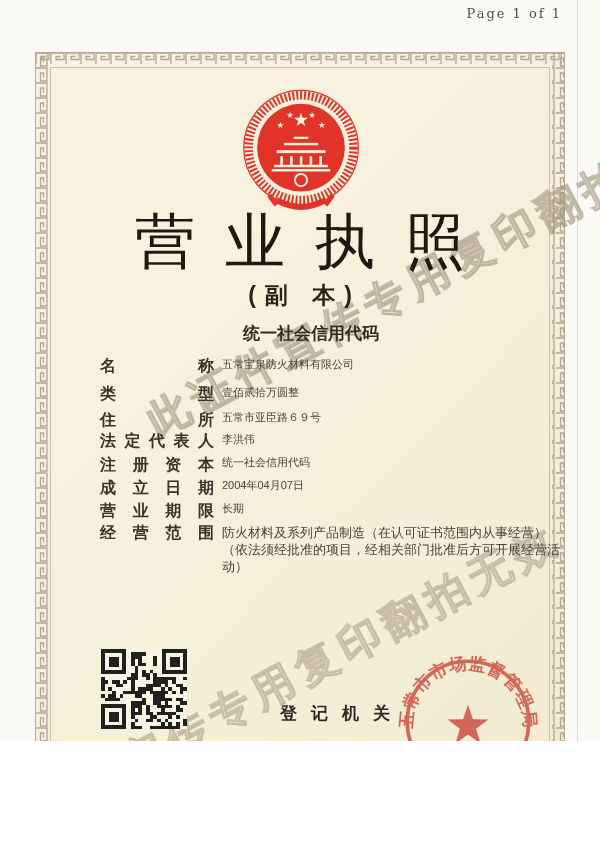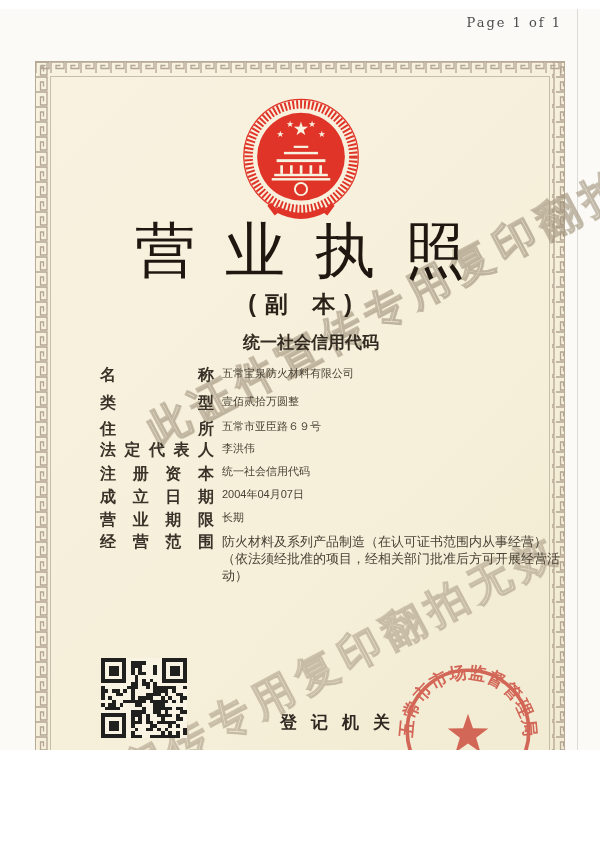--- a/index.html
+++ b/index.html
@@ -1,17 +1,17 @@
 <!DOCTYPE html>
 <html><head>
 <meta charset="utf-8">
 <style>
   html,body{margin:0;padding:0;}
   .page{position:relative;width:600px;height:741px;background:#fbfaf6;overflow:hidden;
-        font-family:"Liberation Sans",sans-serif;color:#2b241b;margin-top:9px;}
+        font-family:"Liberation Sans",sans-serif;color:#2b241b;}
   .scan-edge{position:absolute;left:577px;top:0;width:1px;height:848px;background:#dcdcd6;}
   .page-indicator{position:absolute;right:38px;top:6px;font-family:"DejaVu Serif",serif;
         font-size:13px;letter-spacing:2px;color:#4c4c4c;}
   
   .cert{position:absolute;left:35px;top:52px;width:530px;height:758px;
         background:linear-gradient(135deg,#f8f2e0 0%,#f6efda 55%,#f2ebd2 100%);}
   .frame-border{position:absolute;left:0;top:0;}
   
   .wm{position:absolute;white-space:nowrap;font-weight:bold;font-size:42px;letter-spacing:7px;
       color:rgba(255,255,255,0.20);-webkit-text-stroke:1.1px rgba(150,134,108,0.50);

